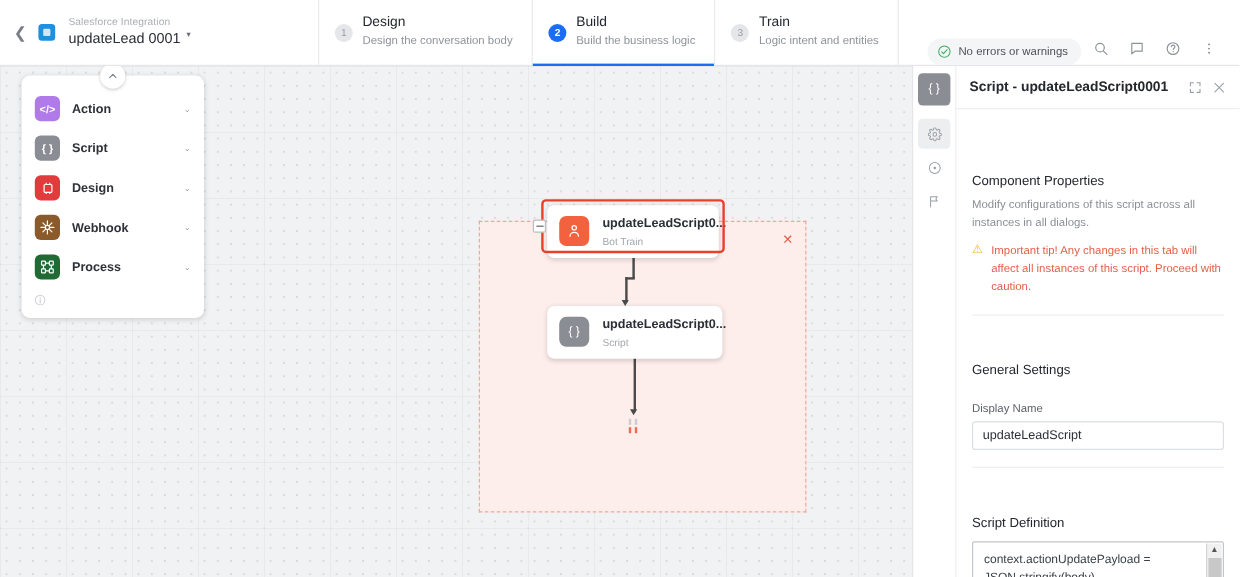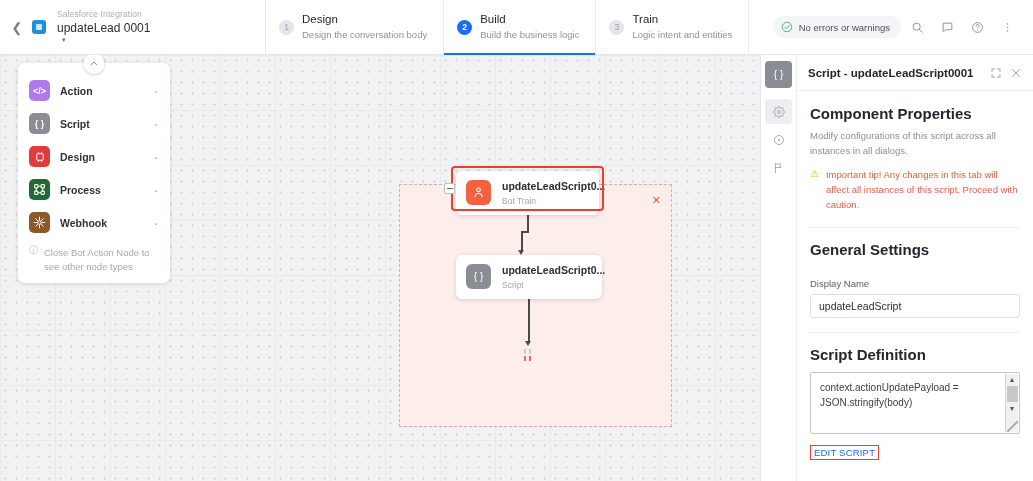--- a/index.html
+++ b/index.html
@@ -18,37 +18,37 @@
   }
   .tb-left { display: flex; align-items: center; padding-left: 10px; width: 266px;
              border-right: 1px solid #e9eaed; }
   .back-chevron { width: 14px; height: 24px; display: flex; align-items: center;
                   justify-content: center; color: #7a7f87; font-size: 13px; cursor: pointer; }
   .app-sq { width: 14px; height: 14px; border-radius: 3px; background: #1f8fe0;
             margin-left: 8px; display: flex; align-items: center; justify-content: center; }
   .app-sq i { display:block; width:6px; height:6px; background:#cfe7f8; border-radius:1px; }
   .proj { margin-left: 11px; line-height: 1.15; }
   .proj-sub { font-size: 8.5px; color: #a9adb4; letter-spacing: .1px; }
-  .proj-name { font-size: 12px; color: #2b2f36; margin-top: 2px; display: flex; align-items: flex-start; flex-direction: column; }
+  .proj-name { font-size: 12px; color: #2b2f36; margin-top: 2px; display: flex; align-items: flex-start; }
   .proj-name .caret { margin-left: 5px; font-size: 7px; color: #6c7076; }
 
   .steps { display: flex; align-items: stretch; }
   .step { display: flex; align-items: center; padding: 0 16px 0 13px;
           border-right: 1px solid #e9eaed; position: relative; cursor: pointer; }
   .step .num { width: 15px; height: 15px; border-radius: 50%; background: #e4e6ea;
                color: #9a9ea5; font-size: 8.5px; display: flex; align-items: center;
                justify-content: center; margin-right: 8px; flex: none; }
   .step.active .num { background: #1b6ef3; color: #fff; font-weight: bold; }
   .step .txt { line-height: 1.2; }
   .step .t1 { font-size: 11.5px; font-weight: normal; color: #23272e; }
   .step .t2 { font-size: 9.5px; color: #8e9299; margin-top: 2px; }
   .step.active::after { content: ""; position: absolute; left: 0; right: 0; bottom: -1px;
                         height: 2.5px; background: #1b6ef3; }
 
-  .tb-right { margin-left: auto; display: flex; align-items: center; padding-right: 12px; gap: 2px; }
+  .tb-right { margin-left: auto; display: flex; align-items: flex-end; padding-right: 12px; gap: 2px; }
   .ok-badge { display: flex; align-items: center; gap: 6px; background: #f4f5f7;
               border-radius: 13px; padding: 5px 11px 5px 8px; }
   .ok-badge .lbl { font-size: 9.5px; color: #4b5058; }
   .ic-btn { width: 28px; height: 28px; display: flex; align-items: center;
             justify-content: center; color: #8d9198; cursor: pointer; }
 
   
   .canvas {
     position: absolute; left: 0; top: 55px; width: 760px; height: 426px;
     background-color: #f1f2f4;
@@ -123,21 +123,21 @@
   .rail-ic { width: 27px; height: 25px; display: flex; align-items: center;
              justify-content: center; color: #9aa0a6; cursor: pointer; border-radius: 4px; }
   .rail-ic.on { background: #eceef0; }
   .pbody { flex: 1; display: flex; flex-direction: column; }
   .phead { display: flex; align-items: center; padding: 12px 11px 11px;
            border-bottom: 1px solid #eceef0; }
   .ptitle { font-size: 11.5px; font-weight: bold; color: #23272e; }
   .phead-acts { margin-left: auto; display: flex; gap: 8px; }
   .phead-acts span { color: #9aa0a6; cursor: pointer; display: flex; }
   .pcontent { padding: 14px 13px 0; overflow: hidden; }
-  .h-sec { font-size: 15px; font-weight: bold; color: #23272e; }
+  .h-sec { font-size: 11px; font-weight: normal; color: #23272e; margin-top: 40px; }
   .p-desc { font-size: 9.5px; color: #8a8f96; line-height: 1.55; margin-top: 7px; }
   .tip { display: flex; gap: 7px; margin-top: 10px; }
   .tip .tw { color: #f0b429; font-size: 10px; line-height: 1.2; }
   .tip .tt { font-size: 9.5px; color: #e2604a; line-height: 1.55; }
   .divider { height: 1px; background: #eceef0; margin: 14px 0 13px; }
   .fld-lbl { font-size: 9.5px; color: #5a5f66; margin-bottom: 5px; }
   .fld { width: 100%; height: 24px; border: 1px solid #dcdfe3; border-radius: 3px;
          padding: 0 8px; font-size: 10.5px; color: #2b2f36;
          font-family: "Liberation Sans", sans-serif; background: #fff; }
   .fld-gap { height: 11px; }
@@ -263,45 +263,44 @@
         <div class="pal-ic" style="background:#e23b3b">
           <svg width="12" height="12" viewBox="0 0 24 24" fill="none" stroke="#fff" stroke-width="2">
             <rect x="5.5" y="5.5" width="13" height="13" rx="1.5"></rect>
               <path d="M9 2.5v3M15 2.5v3M9 18.5v3M15 18.5v3"></path>
           </svg>
         </div>
         <div class="pal-lbl">Design</div>
         <div class="pal-car">⌄</div>
       </div>
       <div class="pal-item">
+        <div class="pal-ic" style="background:#8a5a2b">
+          <svg width="13" height="13" viewBox="0 0 24 24" fill="none" stroke="#fff" stroke-width="1.8">
+            <circle cx="12" cy="12" r="3.2"></circle>
+            <path d="M12 2v5.5M12 16.5V22M2 12h5.5M16.5 12H22M5 5l3.9 3.9M15.1 15.1L19 19M19 5l-3.9 3.9M8.9 15.1L5 19" stroke-linecap="round"></path>
+          </svg>
+        </div>
+        <div class="pal-lbl">Webhook</div>
+        <div class="pal-car">⌄</div>
+      </div>
+      <div class="pal-item">
         <div class="pal-ic" style="background:#1f6b33">
           <svg width="13" height="13" viewBox="0 0 24 24" fill="none" stroke="#fff" stroke-width="1.9">
             <rect x="3" y="3" width="6" height="6" rx="1"></rect>
               <rect x="15" y="3" width="6" height="6" rx="1"></rect>
             <rect x="3" y="15" width="6" height="6" rx="1"></rect>
               <rect x="15" y="15" width="6" height="6" rx="1"></rect>
             <path d="M9 6h6M6 9v6M18 9v6M9 18h6"></path>
           </svg>
         </div>
         <div class="pal-lbl">Process</div>
         <div class="pal-car">⌄</div>
       </div>
-      <div class="pal-item">
-        <div class="pal-ic" style="background:#8a5a2b">
-          <svg width="13" height="13" viewBox="0 0 24 24" fill="none" stroke="#fff" stroke-width="1.8">
-            <circle cx="12" cy="12" r="3.2"></circle>
-            <path d="M12 2v5.5M12 16.5V22M2 12h5.5M16.5 12H22M5 5l3.9 3.9M15.1 15.1L19 19M19 5l-3.9 3.9M8.9 15.1L5 19" stroke-linecap="round"></path>
-          </svg>
-        </div>
-        <div class="pal-lbl">Webhook</div>
-        <div class="pal-car">⌄</div>
-      </div>
       <div class="pal-note">
         <div class="ni">ⓘ</div>
-        <div class="nt">Close Bot Action Node to see other node types</div>
       </div>
     </div>
 
     <div class="edge" style="left:527px; top:156px; width:1.6px; height:21px;"></div>
     <div class="edge" style="left:521px; top:176px; width:7.5px; height:1.6px;"></div>
     <div class="edge" style="left:521px; top:176px; width:1.6px; height:21px;"></div>
     <div class="arrow-d" style="left:518px; top:195px;"></div>
     <div class="edge" style="left:528px; top:240px; width:1.6px; height:48px;"></div>
     <div class="arrow-d" style="left:525px; top:286px;"></div>
     <div class="endcap">

